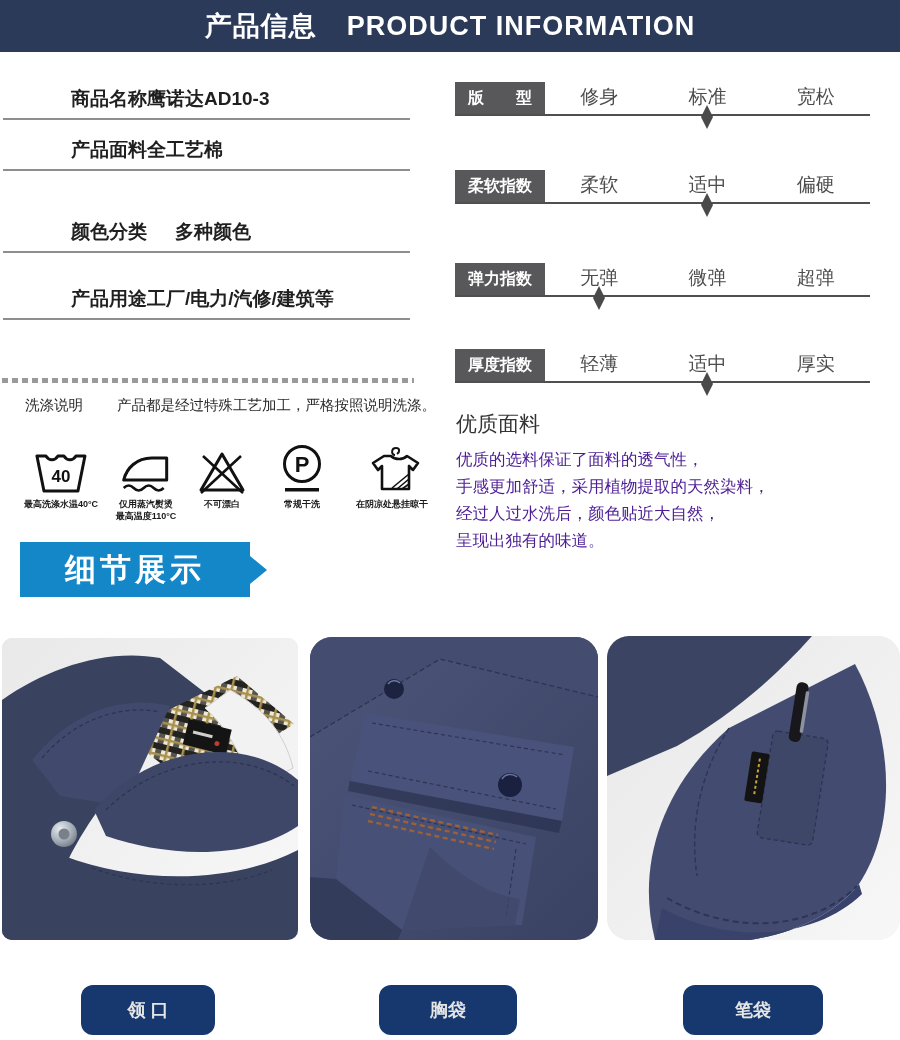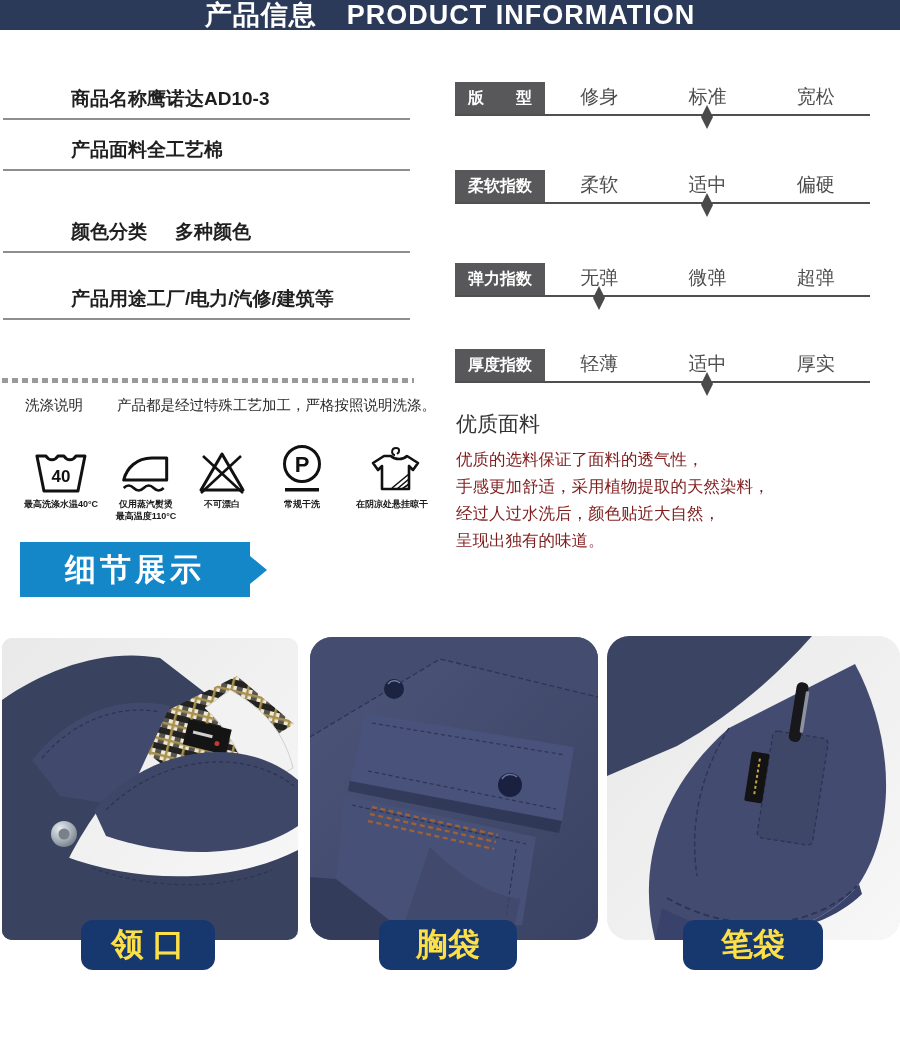--- a/index.html
+++ b/index.html
@@ -1,19 +1,19 @@
 <!DOCTYPE html>
 <html><head>
 <meta charset="utf-8">
 <style>
   html,body{margin:0;padding:0;background:#fff;}
   .page{position:relative;width:900px;height:1040px;background:#fff;overflow:hidden;
         font-family:"Liberation Sans",sans-serif;}
   
-  .topbar{position:absolute;left:0;top:0;width:900px;height:30px;background:#2b3a58;
+  .topbar{position:absolute;left:0;top:0;width:900px;height:52px;background:#2b3a58;
           display:flex;align-items:center;justify-content:center;gap:30px;}
   .topbar span{color:#fff;font-weight:bold;font-size:27px;letter-spacing:1px;white-space:nowrap;}
   
   .spec-row{position:absolute;left:3px;width:407px;height:38px;display:flex;align-items:center;
             border-bottom:2px solid #8e8e8e;font-size:19px;font-weight:bold;color:#1f1f1f;}
   .spec-label{margin-left:16px;width:128px;flex:none;text-align:right;}
   .spec-value{white-space:nowrap;}
   
   .ind-row{position:absolute;left:455px;width:415px;height:32px;padding-left:34px;}
   .ind-track{position:absolute;left:0;top:0;width:415px;height:32px;border-bottom:2px solid #4f4f4f;}
@@ -31,37 +31,37 @@
             font-size:14.5px;color:#2a2a2a;}
   .wash-label{font-weight:normal;margin-right:34px;white-space:nowrap;}
   .wash-note{white-space:nowrap;}
   
   .icon-block{position:absolute;top:438px;transform:translateX(-50%);text-align:center;}
   .icon-art{height:56px;display:flex;align-items:flex-end;justify-content:center;}
   .icon-caption{margin-top:5px;font-size:9px;font-weight:bold;color:#1a1a1a;
                 white-space:nowrap;line-height:11px;}
   
   .fabric-heading{position:absolute;left:456px;top:410px;font-size:21px;font-weight:normal;color:#333;}
-  .fabric-body{position:absolute;left:456px;top:446px;font-size:16.5px;color:#7f1d1d;line-height:27px;}
+  .fabric-body{position:absolute;left:456px;top:446px;font-size:16.5px;color:#4c1d95;line-height:27px;}
   
   .banner{position:absolute;left:20px;top:542px;width:230px;height:55px;background:#1487c9;
           display:flex;align-items:center;justify-content:center;}
   .banner-text{color:#fff;font-size:31px;font-weight:bold;letter-spacing:4px;}
   .banner-arrow{position:absolute;left:250px;top:556px;width:0;height:0;
                 border-top:14px solid transparent;border-bottom:14px solid transparent;
                 border-left:17px solid #1487c9;}
   
   .photo{position:absolute;overflow:hidden;background:#ededed;}
   .photo svg{display:block;width:100%;height:100%;}
   .photo-1{left:2px;top:638px;width:296px;height:302px;border-radius:10px;}
   .photo-2{left:310px;top:637px;width:288px;height:303px;border-radius:22px;}
   .photo-3{left:607px;top:636px;width:293px;height:304px;border-radius:22px;}
   
-  .photo-tag{position:absolute;top:920px;height:50px;background:#17386e;border-radius:12px;
-             color:#fde047;font-size:32px;font-weight:bold;display:flex;align-items:center;
+  .photo-tag{position:absolute;top:985px;height:50px;background:#17386e;border-radius:12px;
+             color:#e5e5e5;font-size:18px;font-weight:bold;display:flex;align-items:center;
              justify-content:center;white-space:pre;}
   .tag-1{left:81px;width:134px;}
   .tag-2{left:379px;width:138px;}
   .tag-3{left:683px;width:140px;}
 </style>
 </head>
 <body>
 
 <div class="page">
 

